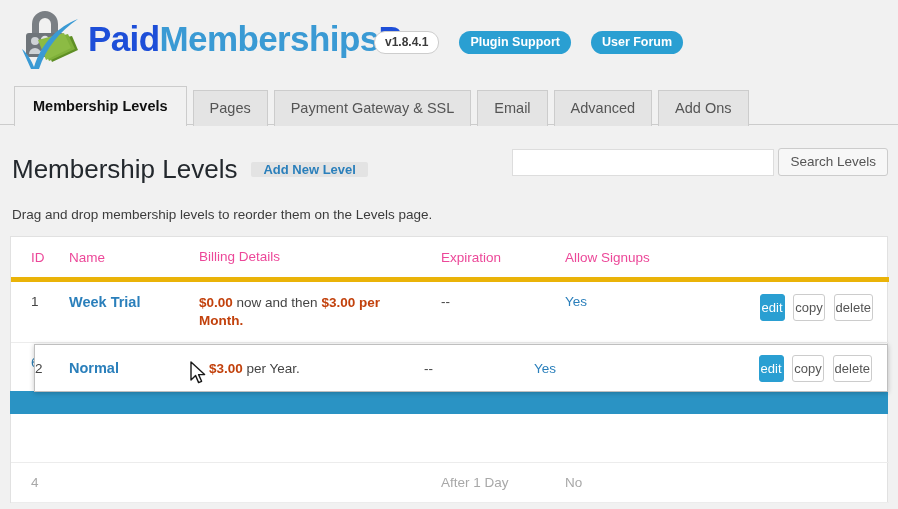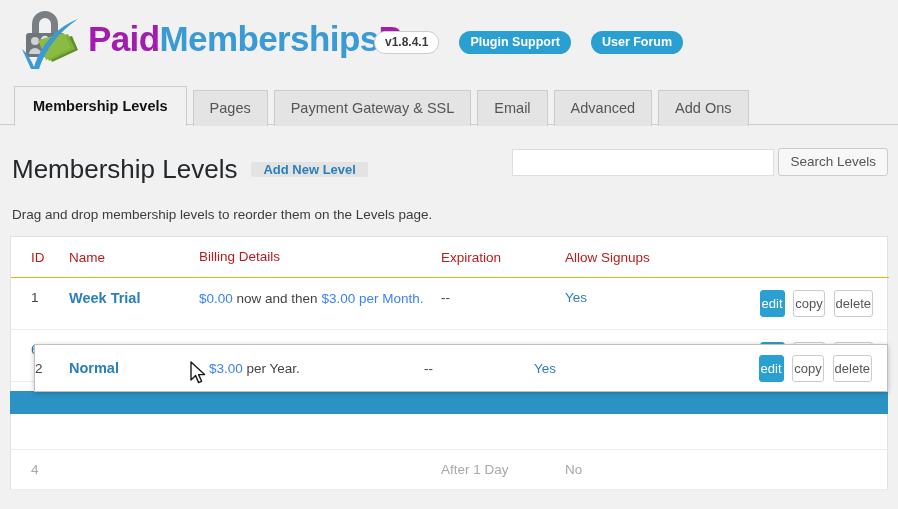--- a/index.html
+++ b/index.html
@@ -13,21 +13,21 @@
   .page { position: relative; width: 898px; height: 509px; }
 
   
   .header { position: absolute; left: 0; top: 0; width: 898px; height: 84px; }
   .logo-wrap { position: absolute; left: 12px; top: 6px; display: flex; align-items: center; }
   .logo-mark { width: 74px; height: 66px; flex: 0 0 74px; }
   .logo-text {
     font-size: 35px; font-weight: bold; letter-spacing: -0.6px;
     margin-left: 2px; white-space: nowrap; line-height: 66px;
   }
-  .lt-green { color: #a21caf; }
+  .lt-green { color: #1d4ed8; }
   .lt-blue  { color: #3a9ad4; }
 
   .badges { position: absolute; left: 374px; top: 31px; display: flex; align-items: center; gap: 20px; }
   .badge-version {
     background: #fff; border: 1px solid #cdcdcd; border-radius: 11px;
     color: #3b3b3b; font-size: 12px; font-weight: bold;
     padding: 4px 10px 4px 10px; line-height: 13px;
   }
   .badge-link {
     background: #2a9fd2; border-radius: 12px; color: #fff;
@@ -73,37 +73,37 @@
 
   .helper-text { position: absolute; left: 12px; top: 207px; font-size: 13.5px; color: #3c3c3c; }
 
   
   .table-wrap {
     position: absolute; left: 10px; top: 236px; width: 878px;
     background: #fff; border: 1px solid #e1e1e1; border-bottom: none;
   }
   .lvl-table { width: 100%; border-collapse: collapse; table-layout: fixed; }
   .lvl-table th {
-    text-align: left; font-size: 13.5px; font-weight: normal; color: #b91c1c;
-    padding: 11px 0 11px 0; border-bottom: 1px solid #eab308; margin-top: 44px;
+    text-align: left; font-size: 13.5px; font-weight: normal; color: #ec4899;
+    padding: 11px 0 11px 0; border-bottom: 5px solid #eab308; margin-top: 44px;
   }
   .lvl-table td {
     font-size: 13.5px; color: #444; padding: 12px 0 12px 0;
     border-bottom: 1px solid #ececec; vertical-align: top;
   }
   .c-id   { width: 58px;  padding-left: 20px !important; color: #555; }
   .c-name { width: 130px; }
   .c-bill { width: 242px; padding-right: 16px !important; line-height: 18px; }
   .c-exp  { width: 124px; }
   .c-sign { width: 140px; }
   .c-act  { width: 184px; text-align: right; padding-right: 16px !important; }
 
   .name-link { color: #2a7fbb; font-weight: bold; font-size: 14.5px; text-decoration: none; }
   .yes-link  { color: #2a7fbb; text-decoration: none; }
-  .bold-amt  { font-weight: normal; color: #3b82f6; text-align: center; }
+  .bold-amt  { font-weight: bold; color: #c2410c; text-align: center; }
   .row-faded td, .row-faded .name-link, .row-faded .yes-link { color: #a8a8a8 !important; }
 
   .btn {
     display: inline-block; border-radius: 3px; font-size: 13px;
     padding: 5px 1px; margin-left: 5px; cursor: pointer; line-height: 15px;
     border: 1px solid #ccc; background: #fff; color: #555;
   }
   .btn-edit { background: #2a9fd2; border-color: #2a9fd2; color: #fff; font-weight: normal; }
 
   

